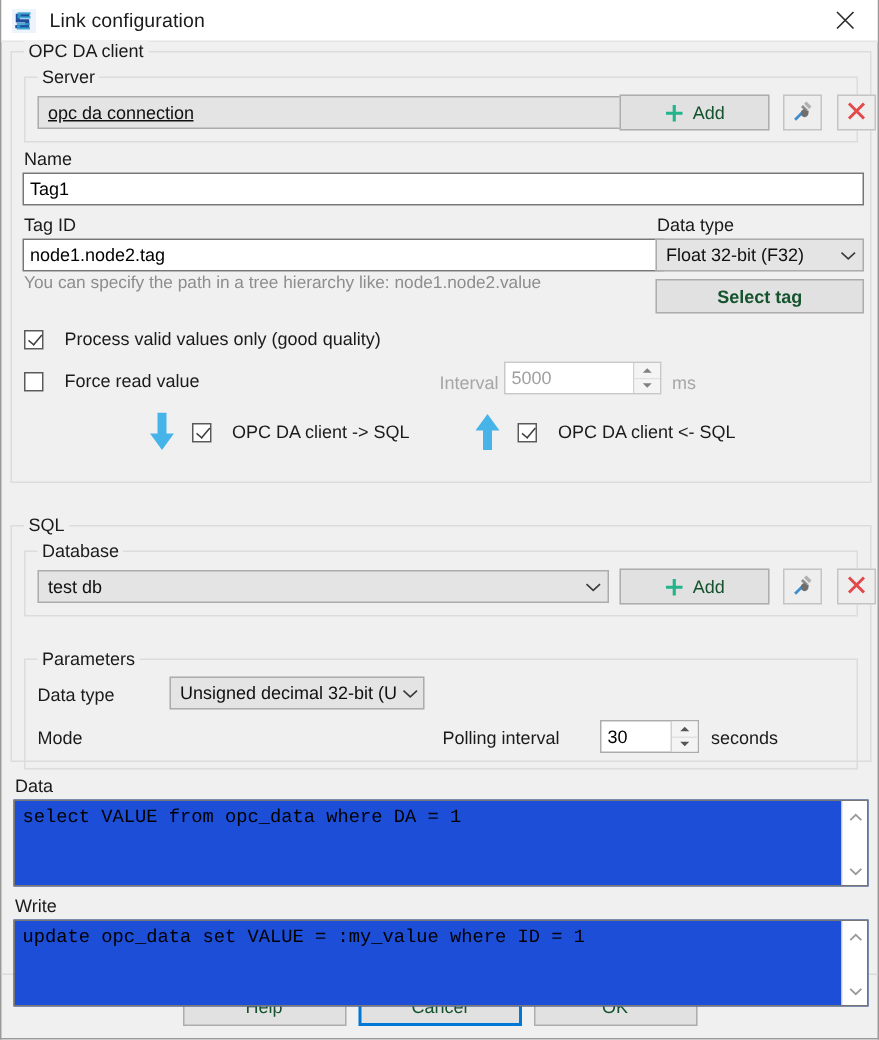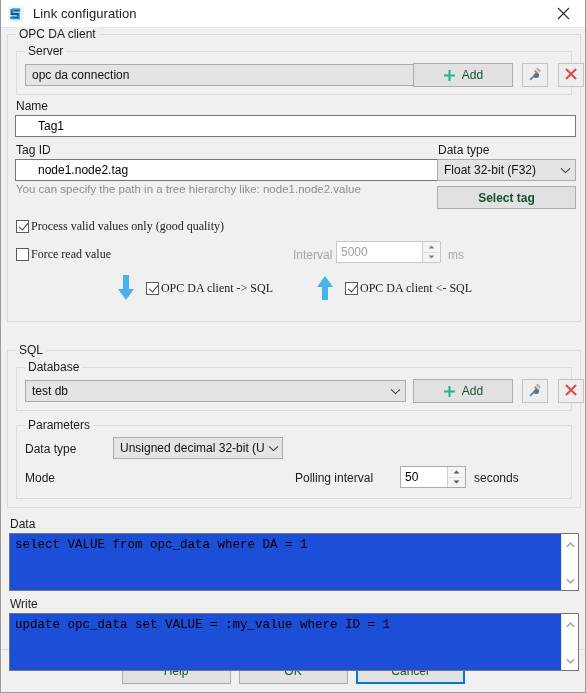--- a/index.html
+++ b/index.html
@@ -103,21 +103,21 @@
   }
   .combo .cval { overflow: hidden; white-space: nowrap; }
 
   .textfield {
     height: 22px;
     box-sizing: border-box;
     background: #ffffff;
     border: 1px solid #767676;
     display: flex;
     align-items: center;
-    padding: 0 22px;
+    padding: 0 4px;
     font-size: 12px;
     color: #000000;
   }
 
   .btn {
     box-sizing: border-box;
     background: #e1e1e1;
     border: 1px solid #adadad;
     display: flex;
     align-items: center;
@@ -133,25 +133,24 @@
     font-size: 11.5px;
     color: #8d8d8d;
   }
 
   .lbl { font-size: 12px; color: #1b1b1b; }
 
   
   .cb {
     display: inline-flex;
     align-items: center;
-    gap: 2px;
+    gap: 14px;
     font-size: 12px;
     color: #1b1b1b;
     cursor: default;
-    font-family: Liberation Serif, serif;
   }
   .cb .box {
     width: 13px; height: 13px;
     box-sizing: border-box;
     border: 1px solid #5a5a5a;
     background: #ffffff;
     position: relative;
     flex: none;
   }
   .cb .box.checked::after {
@@ -261,21 +260,21 @@
   </div>
 
   <div class="dlg-body">
 
     <div class="group" style="position:absolute; left:6px; top:6px; width:574px; height:288px;">
       <span class="legend">OPC DA client</span>
 
       <div class="group" style="position:absolute; left:8px; top:16px; width:556px; height:44px;">
         <span class="legend">Server</span>
 
-        <div class="combo" style="position:absolute; left:8px; top:12px; width:444px;">
+        <div class="combo" style="position:absolute; left:8px; top:12px; width:444px;text-decoration:underline;">
           <span class="cval">opc da connection</span>
           <span class="chev">
             <svg width="11" height="7" viewBox="0 0 11 7">
                 <path d="M1 1.4 L5.5 5.6 L10 1.4" stroke="#3b3b3b" stroke-width="1.1" fill="none"></path>
               </svg>
           </span>
         </div>
 
         <div class="btn" style="position:absolute; left:396px; top:11px; width:100px; height:24px;">
           <span style="margin-right:6px; display:flex;">
@@ -425,39 +424,39 @@
 
         <div class="btn icon-btn" style="position:absolute; left:541px; top:11px; width:26px; height:24px;">
           <span>
             <svg width="14" height="14" viewBox="0 0 14 14">
                 <path d="M2 2 L12 12 M12 2 L2 12" stroke="#e24a4a" stroke-width="2" fill="none"></path>
               </svg>
           </span>
         </div>
       </div>
 
-      <div class="group" style="position:absolute; left:8px; top:74px; width:556px; height:74px;">
+      <div class="group" style="position:absolute; left:8px; top:88px; width:556px; height:74px;">
         <span class="legend">Parameters</span>
 
         <div class="lbl" style="position:absolute; left:8px; top:16px;">Data type</div>
         <div class="combo" style="position:absolute; left:96px; top:11px; width:170px;">
           <span class="cval">Unsigned decimal 32-bit (U32)</span>
           <span class="chev">
             <svg width="11" height="7" viewBox="0 0 11 7">
                 <path d="M1 1.4 L5.5 5.6 L10 1.4" stroke="#3b3b3b" stroke-width="1.1" fill="none"></path>
               </svg>
           </span>
         </div>
 
         <div class="lbl" style="position:absolute; left:8px; top:45px;">Mode</div>
 
         <div class="lbl" style="position:absolute; left:278px; top:45px;">Polling interval</div>
 
         <div class="spin" style="position:absolute; left:383px; top:40px; width:66px;">
-          <span class="sval">50</span>
+          <span class="sval">30</span>
           <span class="arrows">
             <div>
               <svg width="7" height="4" viewBox="0 0 7 4">
                   <path d="M0.5 3.5 L3.5 0.5 L6.5 3.5 Z" fill="#555555"></path>
                 </svg>
             </div>
             <div>
               <svg width="7" height="4" viewBox="0 0 7 4">
                   <path d="M0.5 0.5 L3.5 3.5 L6.5 0.5 Z" fill="#555555"></path>
                 </svg>
@@ -501,21 +500,21 @@
         </span>
       </div>
     </div>
 
   </div>
 
   <div class="footer">
     <div class="btn">
       <span>Help</span>
     </div>
+    <div class="btn focus">
+      <span>Cancel</span>
+    </div>
     <div class="btn">
       <span>OK</span>
     </div>
-    <div class="btn focus">
-      <span>Cancel</span>
-    </div>
   </div>
 
 </div>
 
 </body></html>

